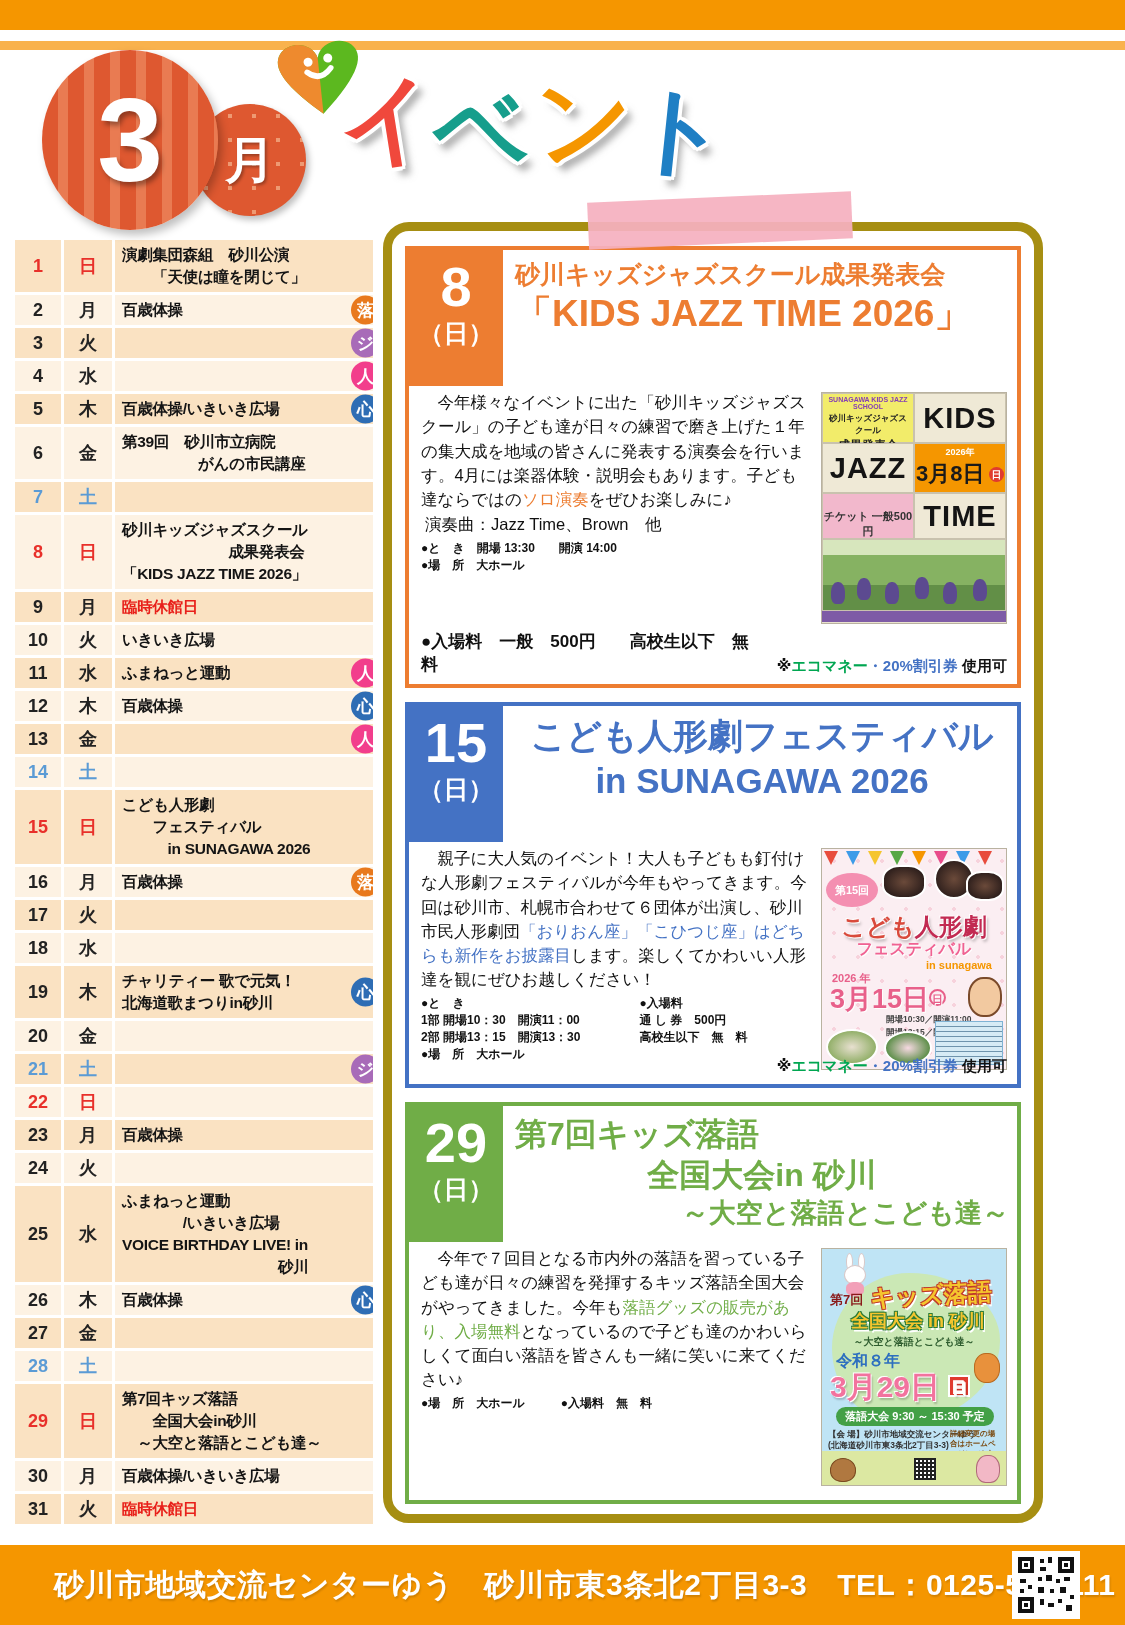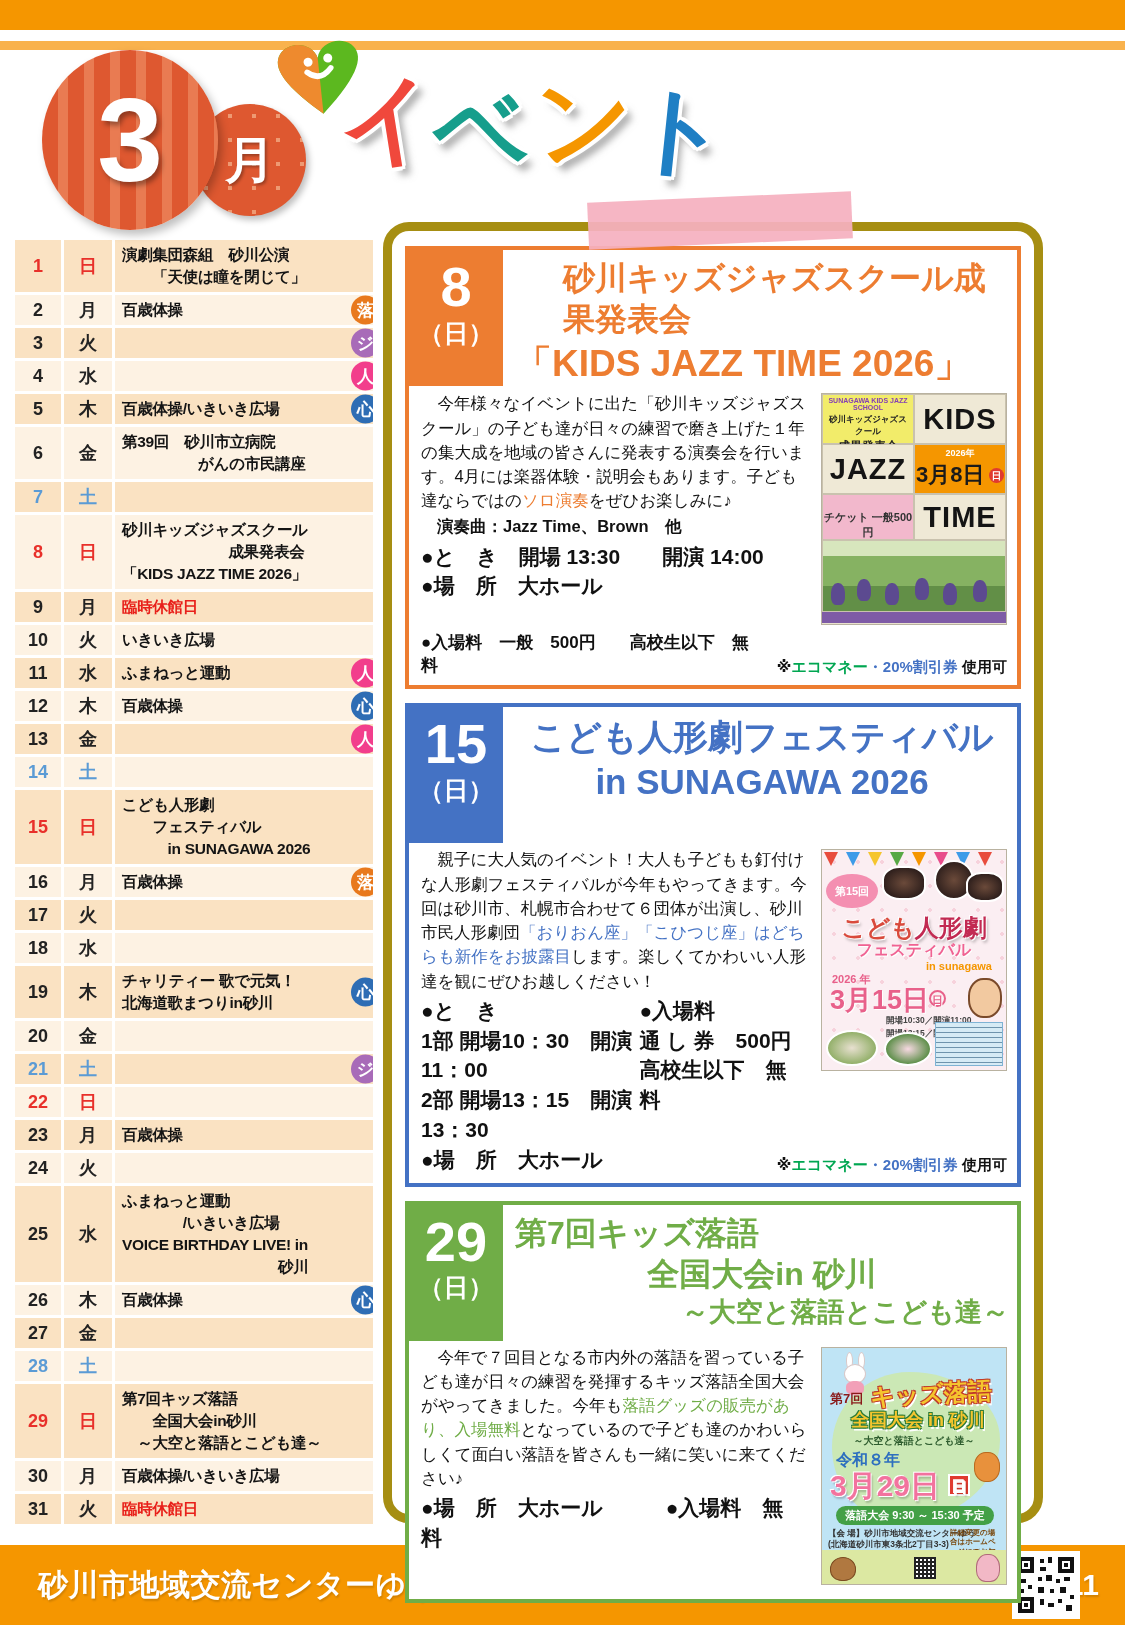--- a/index.html
+++ b/index.html
@@ -50,33 +50,33 @@
     border:9px solid #A68E12; border-radius:26px; padding:15px 13px; z-index:1; }
   .tape { position:absolute; left:588px; top:197px; width:264px; height:47px; background:#F5B0BF; opacity:.93; transform:rotate(-2.5deg); z-index:6; }
 
   .card { position:relative; border:4px solid var(--accent); background:#fff; }
   .card + .card { margin-top:14px; }
   .card-head { display:flex; }
   .date-block { width:94px; height:136px; flex:none; background:var(--accent); color:#fff; text-align:center; padding-top:8px; }
   .date-num { font-size:56px; font-weight:bold; line-height:1.05; }
   .date-day { font-size:25px; font-weight:bold; }
   .card-titles { flex:1; padding:8px 8px 0 12px; color:var(--accent); font-weight:bold; line-height:1.28; }
-  .card1 .t-l1 { font-size:32px;margin-left:48px; }
+  .card1 .t-l1 { font-size:25px; }
   .card1 .t-l2 { font-size:37px; }
   .card2 .t-l1 { font-size:35px; text-align:center; }
   .card2 .t-l2 { font-size:35px; text-align:center; }
   .card3 .t-l1 { font-size:32px; }
   .card3 .t-l2 { font-size:32px; text-align:center; }
   .card3 .t-l3 { font-size:27px; text-align:right; }
 
   .card-body { display:flow-root; padding:4px 10px 8px 12px; color:#111; }
   .poster { float:right; margin:2px 0 6px 10px; border:1px solid #b9b2a0; position:relative; overflow:hidden; }
   .body-text { margin:0 0 3px; font-size:16.5px; line-height:1.47; font-weight:500; color:#111; }
-  .song-line { margin:0 16px 4px; font-size:16.5px; font-weight:700; }
-  .detail-line { font-size:21px; line-height:1.42; font-weight:700; }
+  .song-line { margin:0 4px 4px; font-size:16.5px; font-weight:400; }
+  .detail-line { font-size:12px; line-height:1.42; font-weight:700; }
   .detail-row { display:flex; justify-content:space-between; align-items:flex-end; font-size:17px; font-weight:700; clear:right; }
   .details2 { display:flex; overflow:hidden; margin-top:2px; }
   .details2 .dcol-l { width:56%; }
   .details2 .dcol-r { width:44%; }
   .eco { font-size:15px; font-weight:bold; white-space:nowrap; }
   .eco-abs { position:absolute; right:10px; bottom:8px; font-size:15px; font-weight:bold; white-space:nowrap; }
 
   
   .poster1 { width:186px; height:232px; background:#E9E2CE; }
   .p1-grid { display:grid; grid-template-columns:1fr 1fr; }
@@ -148,21 +148,21 @@
     font-size:11px; font-weight:bold; text-align:center; padding:2px 0; }
   .p3-venue { position:absolute; left:6px; top:180px; font-size:8.5px; font-weight:bold; color:#333; line-height:1.35; }
   .p3-note { position:absolute; right:4px; top:180px; width:52px; font-size:7.5px; font-weight:bold; color:#7a4a10; line-height:1.3; }
   .p3-ground { position:absolute; left:0; bottom:0; width:100%; height:34px; background:#DCE8A2; }
   .p3-squirrel { position:absolute; left:8px; bottom:3px; width:26px; height:24px; background:#B07840; border-radius:50% 50% 45% 45%; border:1px solid #7a4a20; }
   .p3-girl { position:absolute; right:6px; bottom:2px; width:24px; height:28px; background:#F2B8C6; border-radius:45% 45% 40% 40%; border:1px solid #b06a7a; }
   .p3-qr { position:absolute; left:92px; bottom:5px; width:22px; height:22px; background:#fff;
     background-image:repeating-linear-gradient(90deg,#222 0 2px,transparent 2px 4px),repeating-linear-gradient(#222 0 2px,transparent 2px 4px); }
 
   
-  .footer { position:absolute; left:0; top:1545px; width:100%; height:80px; background:#F59600; display:flex; align-items:center; padding:0 38px; }
+  .footer { position:absolute; left:0; top:1545px; width:100%; height:80px; background:#F59600; display:flex; align-items:center; padding:0 54px; }
   .footer-text { color:#fff; font-weight:bold; font-size:30px; letter-spacing:0.5px; display:flex; gap:30px; white-space:nowrap;
     text-shadow:1px 2px 2px rgba(0,0,0,.15); }
   .qr-box { position:absolute; right:45px; top:6px; width:68px; height:68px; background:#fff; display:flex; align-items:center; justify-content:center; }
 </style>
 </head>
 <body>
 
 <div id="page">
 
   <div class="topbar"></div>

